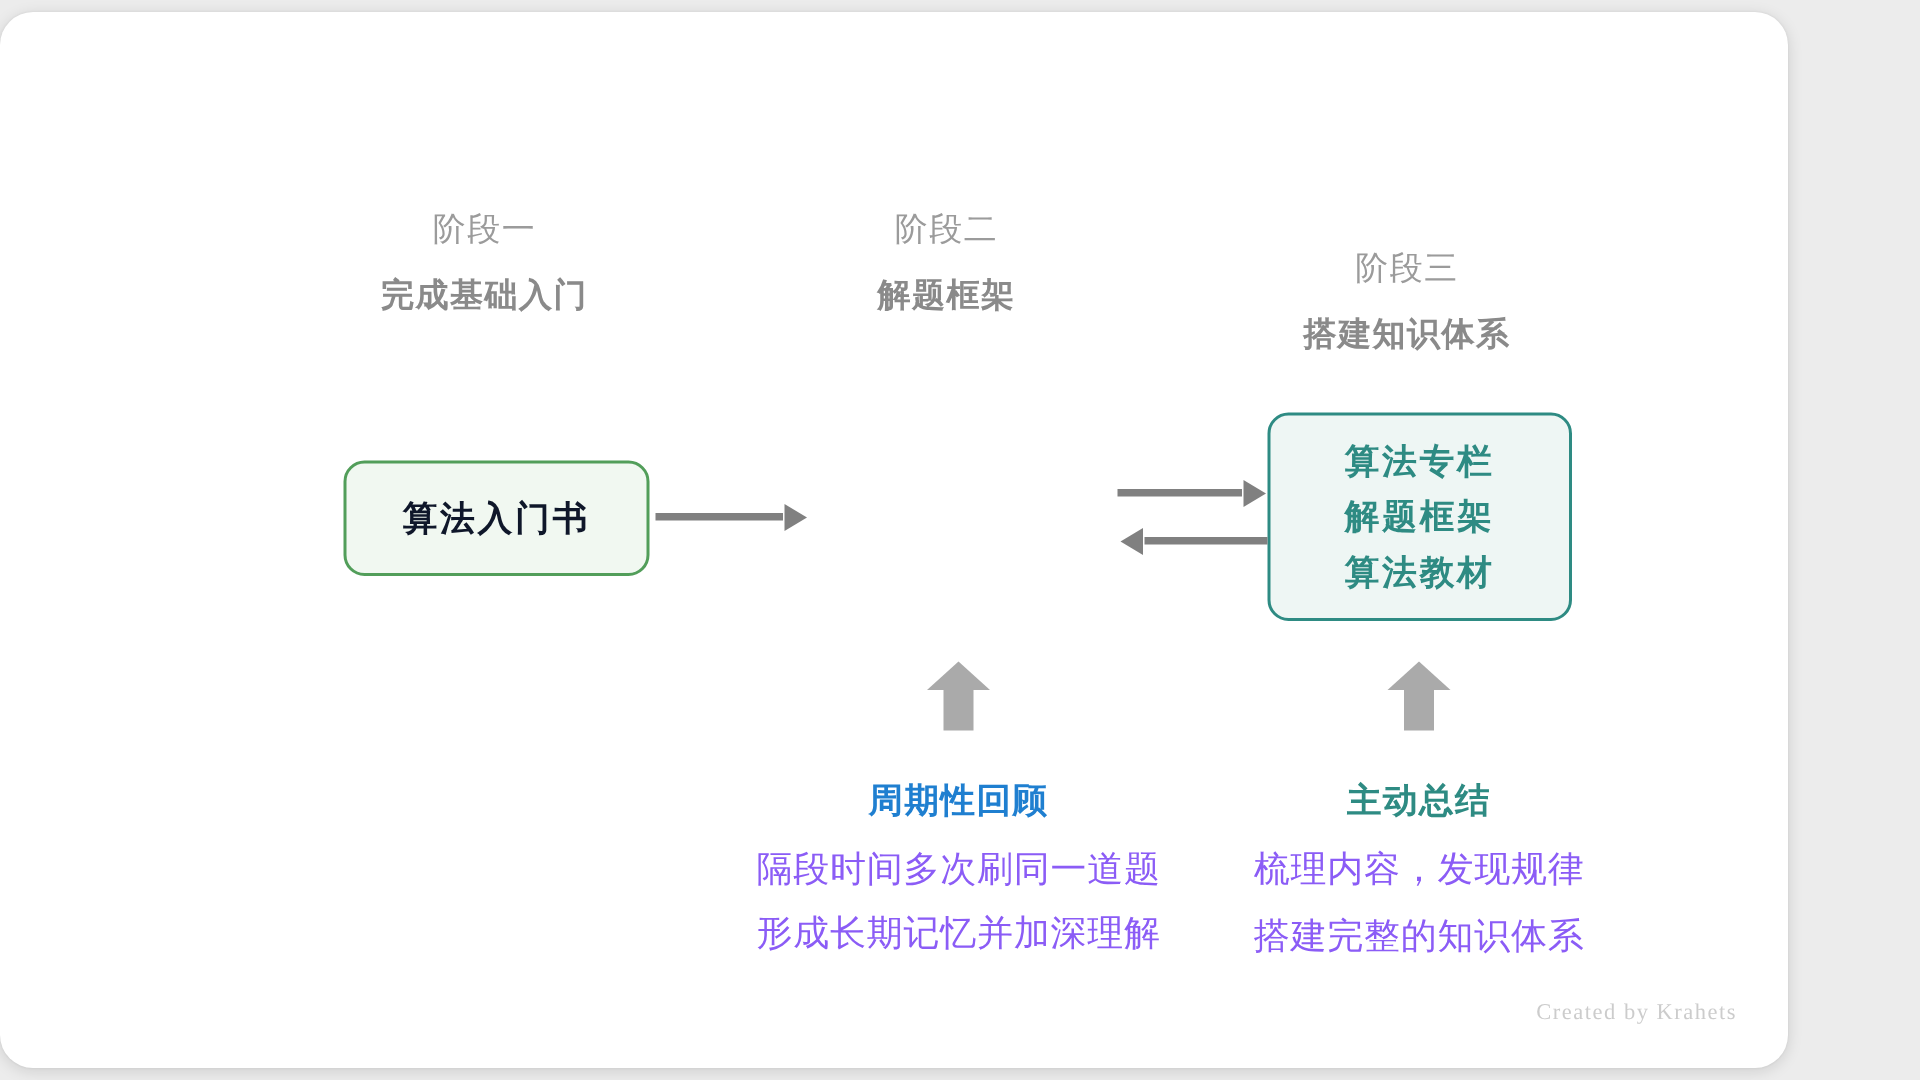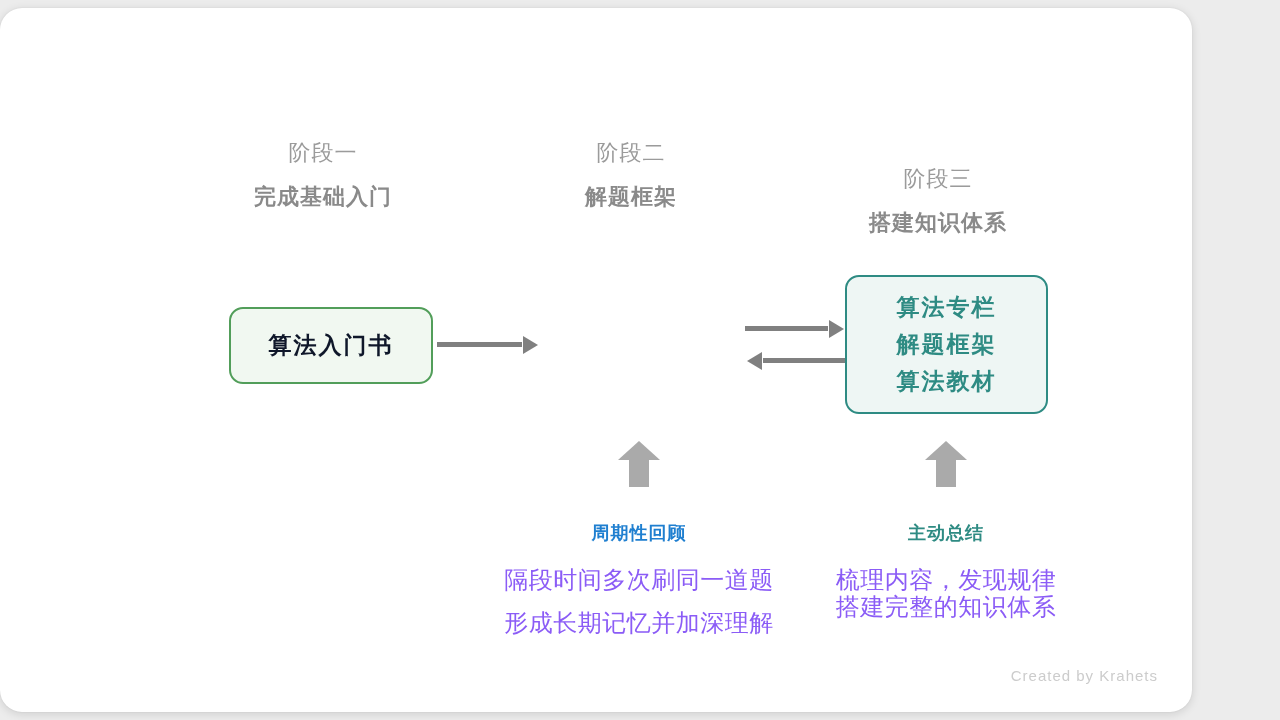--- a/index.html
+++ b/index.html
@@ -142,21 +142,21 @@
     border-bottom: 19px solid #aaaaaa;
   }
 
   
   .note {
     position: absolute;
     width: 300px;
     text-align: center;
   }
   .note-title {
-    font-size: 18px;
+    font-size: 23px;
     font-weight: bold;
     letter-spacing: 1px;
     line-height: 30px;
     white-space: nowrap;
   }
   .note-desc {
     margin-top: 18px;
     font-size: 24px;
     color: #8b5cf6;
     line-height: 27px;
@@ -164,21 +164,21 @@
     white-space: nowrap;
   }
   #note-review .note-title { color: #1f7fd0; }
   #note-summary .note-title { color: #2e8b83; }
 
   
   #credit {
     position: absolute;
     right: 34px;
     bottom: 28px;
-    font-family: Liberation Sans, sans-serif;
+    font-family: Liberation Serif, serif;
     font-size: 15px;
     color: #cccccc;
     letter-spacing: 1px;
     white-space: nowrap;
   }
 </style>
 </head>
 <body>
 
 <div id="canvas">
@@ -228,19 +228,19 @@
 
     <div class="note" id="note-review" style="left:489px; top:510px;">
       <div class="note-title">周期性回顾</div>
       <div class="note-desc">隔段时间多次刷同一道题</div>
       <div class="note-desc" style="margin-top:16px;">形成长期记忆并加深理解</div>
     </div>
 
     <div class="note" id="note-summary" style="left:796px; top:510px;">
       <div class="note-title">主动总结</div>
       <div class="note-desc">梳理内容，发现规律</div>
-      <div class="note-desc" style="margin-top:0;">搭建完整的知识体系</div>
+      <div class="note-desc" style="margin-top:18px;">搭建完整的知识体系</div>
     </div>
 
     <div id="credit">Created by Krahets</div>
 
   </div>
 </div>
 
 </body></html>

